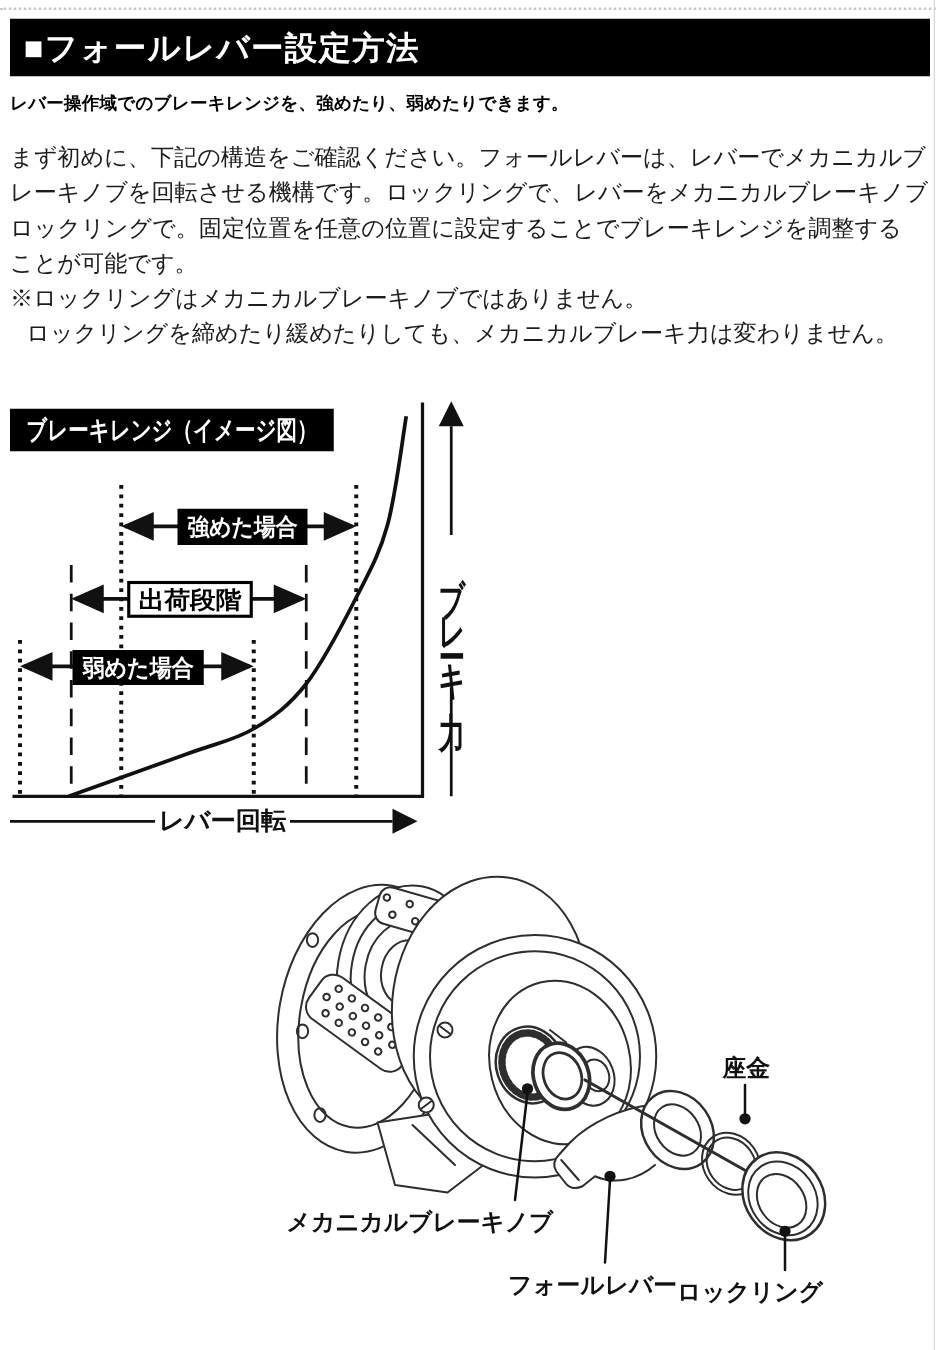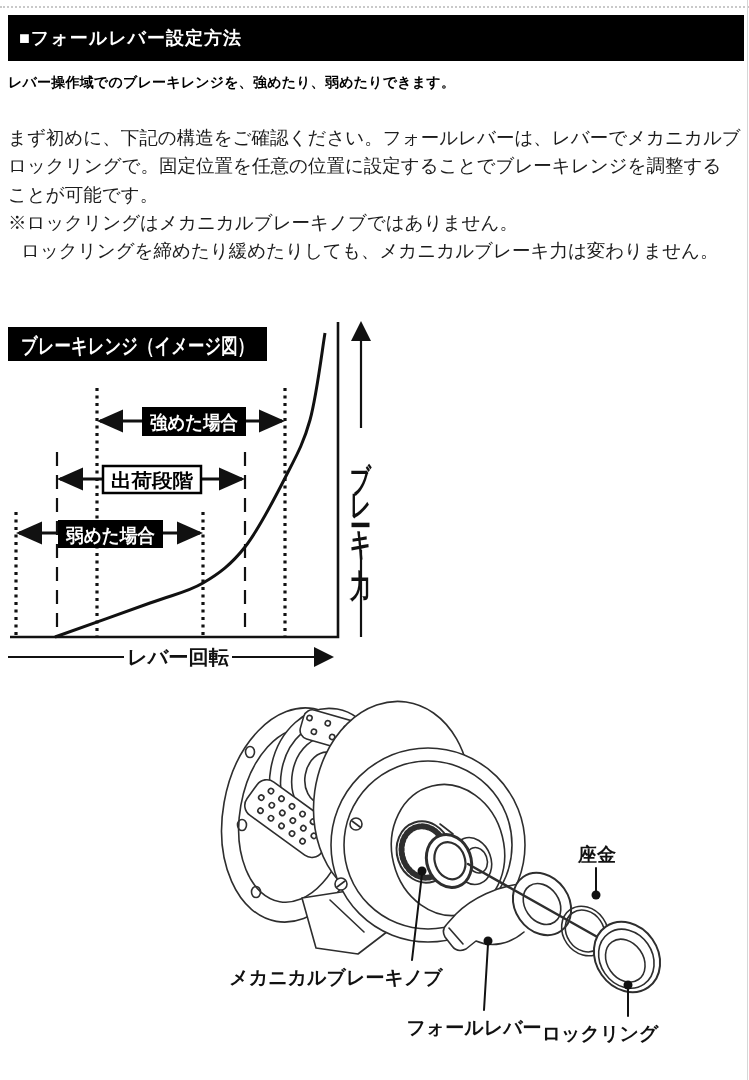--- a/index.html
+++ b/index.html
@@ -2,43 +2,44 @@
 <html><head>
 <meta charset="utf-8">
 <style>
   html,body{margin:0;padding:0;background:#fff;}
   .page{position:relative;width:749px;height:1080px;background:#fff;overflow:hidden;
         font-family:"Liberation Sans",sans-serif;color:#111;}
   .top-dotted{position:absolute;top:6px;left:0;width:749px;height:0;border-top:2px dotted #c9c9c9;}
   .right-edge{position:absolute;top:0;right:1px;width:1px;height:1080px;background:#d6d6d6;}
   .header-bar{position:absolute;left:8px;top:15px;width:736px;height:46px;background:#000;
               display:flex;align-items:center;}
-  .header-title{color:#fff;font-weight:bold;font-size:18px;padding-left:11px;letter-spacing:1px;white-space:nowrap;}
+  .header-title{color:#fff;font-weight:bold;font-size:26px;padding-left:11px;letter-spacing:1px;white-space:nowrap;}
   .subtitle{position:absolute;left:8px;top:74px;font-size:14px;font-weight:bold;color:#000;white-space:nowrap;letter-spacing:0.2px;}
-  .bodytext{position:absolute;left:8px;top:112px;font-size:18.5px;color:#1c1c1c;line-height:28.3px;margin-top:12px;}
+  .bodytext{position:absolute;left:8px;top:112px;font-size:18.5px;color:#1c1c1c;line-height:28.3px;}
   .bodytext .line{white-space:nowrap;}
   .bodytext .indent{padding-left:13px;}
   svg.art{position:absolute;left:0;top:0;width:749px;height:1080px;pointer-events:none;}
   svg text{font-family:"Liberation Sans",sans-serif;}
 </style>
 </head>
 <body>
 
 <div class="page">
   <div class="top-dotted"></div>
   <div class="right-edge"></div>
 
   <div class="header-bar">
     <span class="header-title">■フォールレバー設定方法</span>
   </div>
 
   <div class="subtitle">レバー操作域でのブレーキレンジを、強めたり、弱めたりできます。</div>
 
   <div class="bodytext">
     <div class="line">まず初めに、下記の構造をご確認ください。フォールレバーは、レバーでメカニカルブ</div>
+    <div class="line">レーキノブを回転させる機構です。ロックリングで、レバーをメカニカルブレーキノブ</div>
     <div class="line">ロックリングで。固定位置を任意の位置に設定することでブレーキレンジを調整する</div>
     <div class="line">ことが可能です。</div>
     <div class="line">※ロックリングはメカニカルブレーキノブではありません。</div>
     <div class="line indent">ロックリングを締めたり緩めたりしても、メカニカルブレーキ力は変わりません。</div>
   </div>
 
   <svg class="art" viewBox="0 0 749 1080">
 
     <g id="chart-layer">
         <path d="M10,637 H338 V322" stroke="#111" stroke-width="2.6" fill="none"></path>

